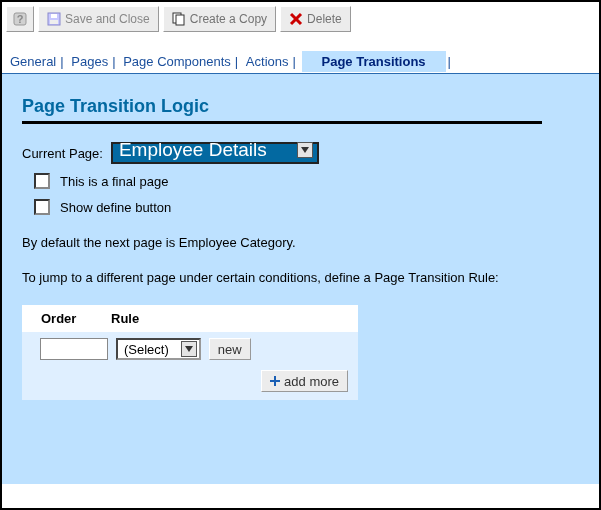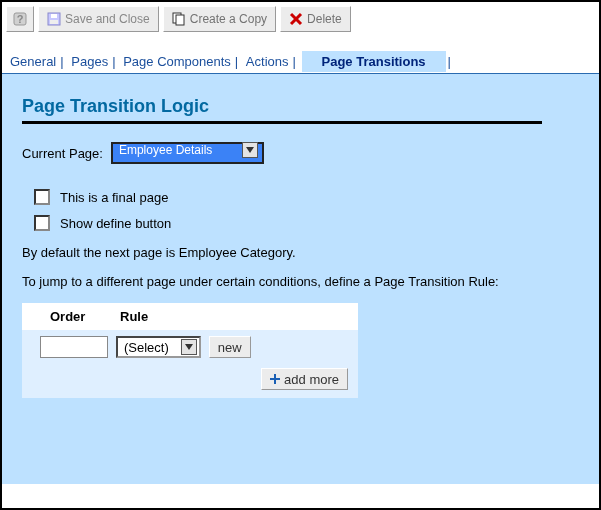--- a/index.html
+++ b/index.html
@@ -73,32 +73,32 @@
     font-size: 18px;
     font-weight: bold;
     color: #0369a1;
   }
   .panel hr.title-rule {
     border: none;
     border-top: 3px solid #000;
     margin: 0 0 18px 0;
     width: 520px;
   }
-  .row { display: flex; align-items: center; gap: 8px; margin-bottom: 25px; }
+  .row { display: flex; align-items: center; gap: 8px; margin-bottom: 9px; }
   .label { font-size: 13px; }
   .select-dark {
-    background: #3b82f6;
+    background: #0369a1;
     color: #fff;
     border: 2px solid #222;
     height: 22px;
     display: inline-flex;
     align-items: center;
     padding: 0 4px 7px 6px;
     gap: 30px;
-    font-size: 12px;
+    font-size: 19px;
     cursor: pointer;
   }
   .select-dark .dd-btn {
     width: 16px; height: 16px;
     background: #e4e4e4;
     border: 1px solid #555;
     display: inline-flex;
     align-items: center;
     justify-content: center;
   }
@@ -106,32 +106,32 @@
     display: flex; align-items: center; gap: 10px;
     margin: 8px 0 10px 12px;
   }
   .checkbox {
     width: 16px; height: 16px;
     background: #fff;
     border: 2px inset #888;
     cursor: pointer;
     flex: none;
   }
-  .para { margin: 14px 0; font-size: 13px; }
+  .para { margin: 20px 0; font-size: 13px; }
   .rules-box {
     background: #dfefff;
     width: 336px;
     padding: 0;
   }
   .rules-head {
     background: #fff;
     display: flex;
     font-weight: bold;
     font-size: 13px;
-    padding: 6px 0 6px 12px;
+    padding: 6px 0 6px 3px;
   }
   .col-order { width: 80px; padding-left: 16px; }
   .col-rule  { flex: 1; padding-left: 6px; }
   .rules-row {
     display: flex;
     align-items: center;
     padding: 6px 6px;
     gap: 8px;
   }
   .order-input {

